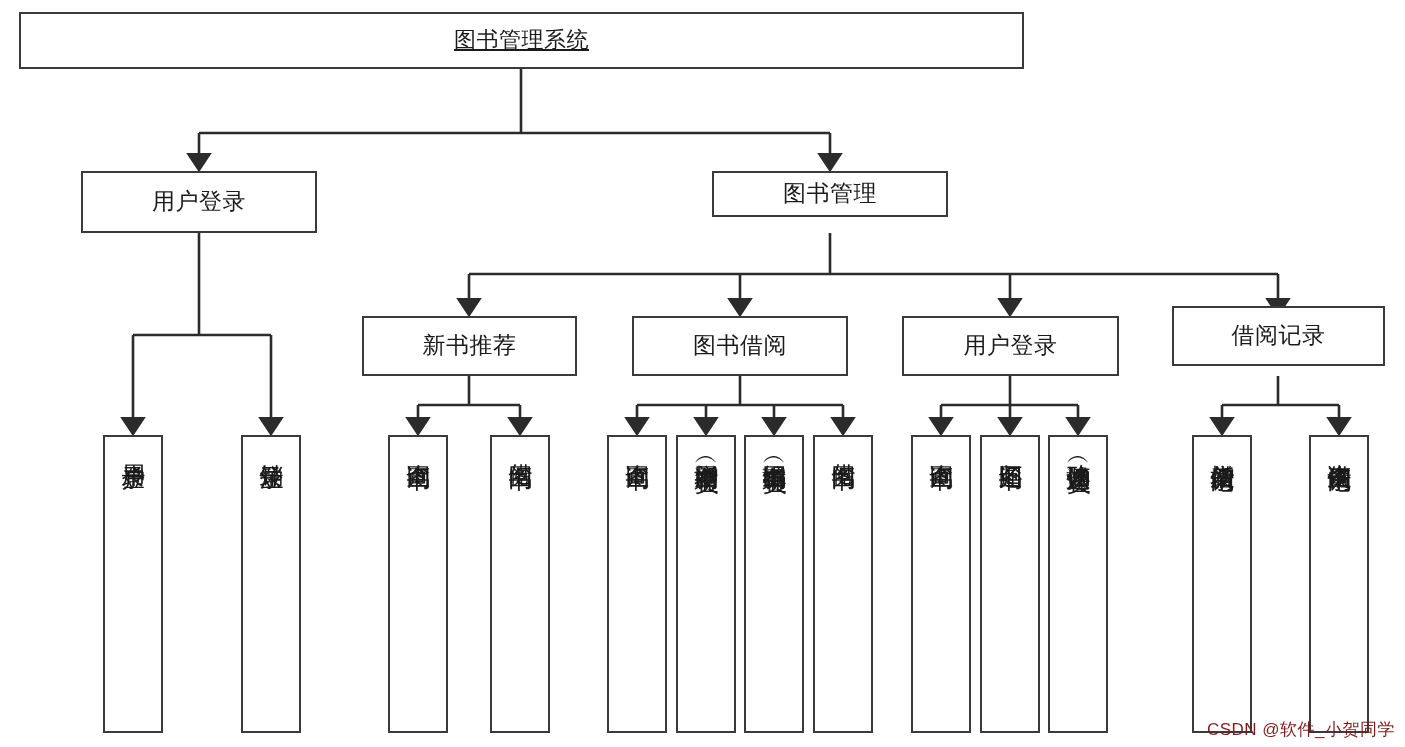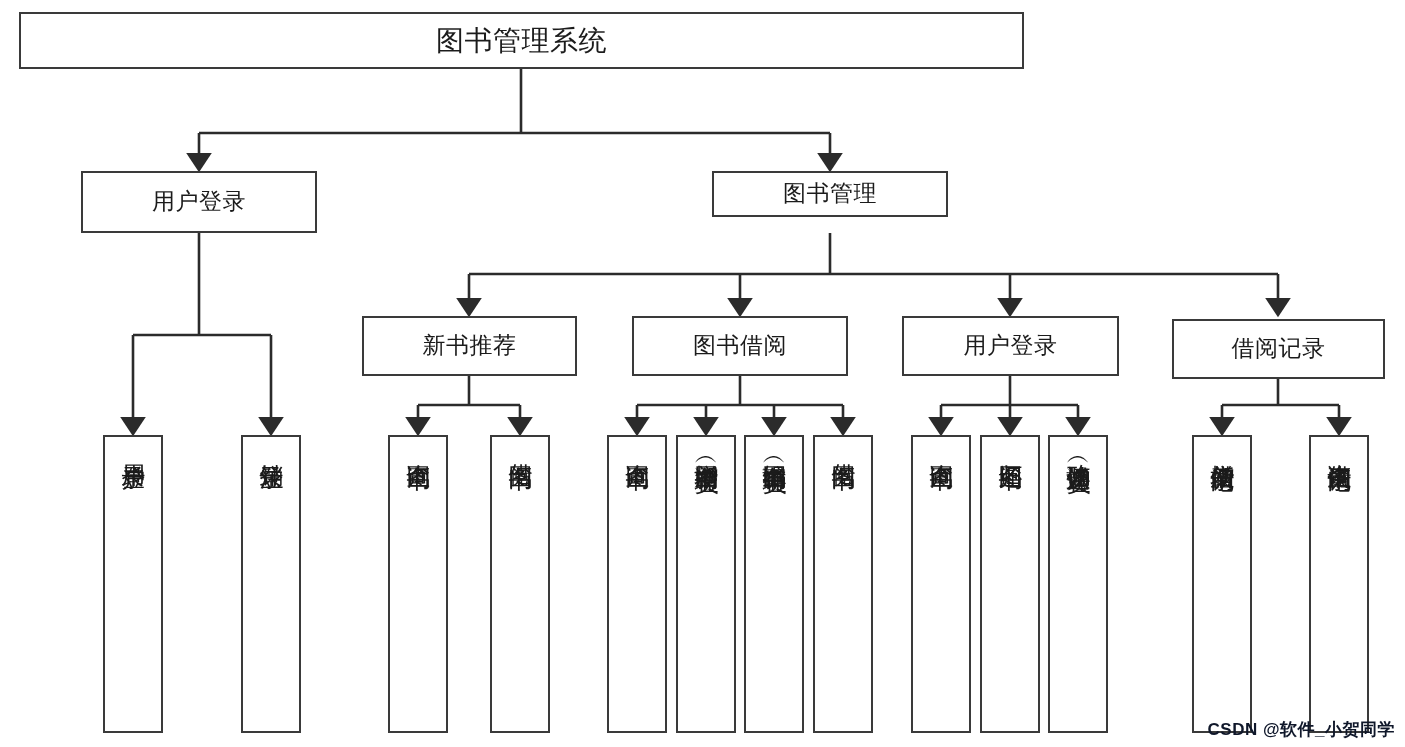--- a/index.html
+++ b/index.html
@@ -41,46 +41,46 @@
     display: block;
     text-align: center;
     line-height: 1.12;
     letter-spacing: 0.5px;
   }
   
   .node.h .lbl {
     font-size: 23px;
   }
   .node.root .lbl {
-    font-size: 28px;
+    font-size: 22px;
+    text-decoration: underline;
   }
   
   .node.v {
     align-items: flex-start;
     justify-content: center;
     padding-top: 8px;
   }
   .node.v .lbl {
     writing-mode: vertical-rl;
     text-orientation: upright;
     font-size: 24px;
     line-height: 1.04;
     letter-spacing: 1px;
     white-space: nowrap;
   }
   #watermark {
     position: absolute;
     right: 10px;
     bottom: 6px;
     font-size: 17px;
-    color: #0f172a;
+    color: #7f1d1d;
     z-index: 5;
     white-space: nowrap;
     letter-spacing: 0.5px;
-    font-weight: bold;
   }
 </style>
 </head>
 <body>
 
 <div id="canvas">
 
   <svg id="edges" viewBox="0 0 1405 747">
     <defs>
       <marker id="arw" markerWidth="12" markerHeight="12" refX="3.2" refY="5" orient="auto" markerUnits="strokeWidth">
@@ -144,21 +144,21 @@
 
   <div class="node h" style="left:632px; top:316px; width:216px; height:60px;">
     <span class="lbl">图书借阅</span>
   </div>
   <div class="node h" style="left:362px; top:316px; width:215px; height:60px;">
     <span class="lbl">新书推荐</span>
   </div>
   <div class="node h" style="left:902px; top:316px; width:217px; height:60px;">
     <span class="lbl">用户登录</span>
   </div>
-  <div class="node h" style="left:1172px; top:319px; width:213px; height:60px;">
+  <div class="node h" style="left:1172px; top:306px; width:213px; height:60px;">
     <span class="lbl">借阅记录</span>
   </div>
 
   <div class="node v" style="left:103px; top:435px; width:60px; height:298px;">
     <span class="lbl">用户登录</span>
   </div>
   <div class="node v" style="left:241px; top:435px; width:60px; height:298px;">
     <span class="lbl">注销登录</span>
   </div>
 

